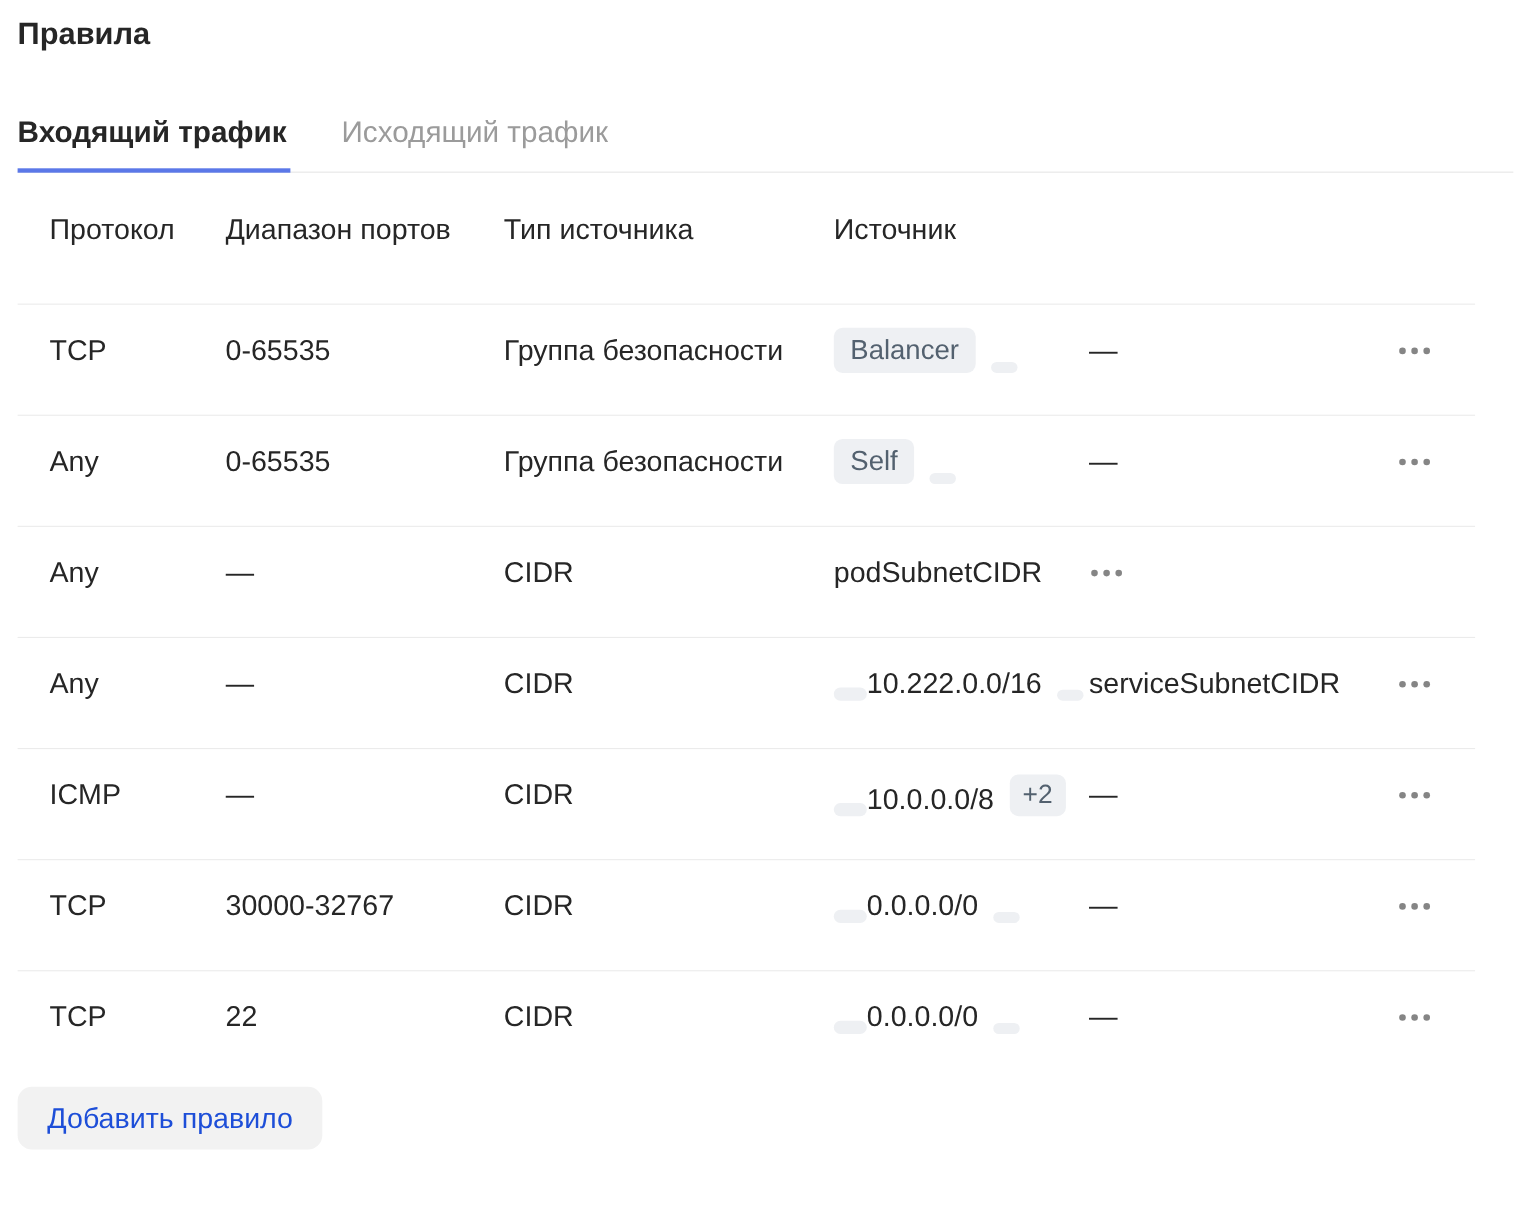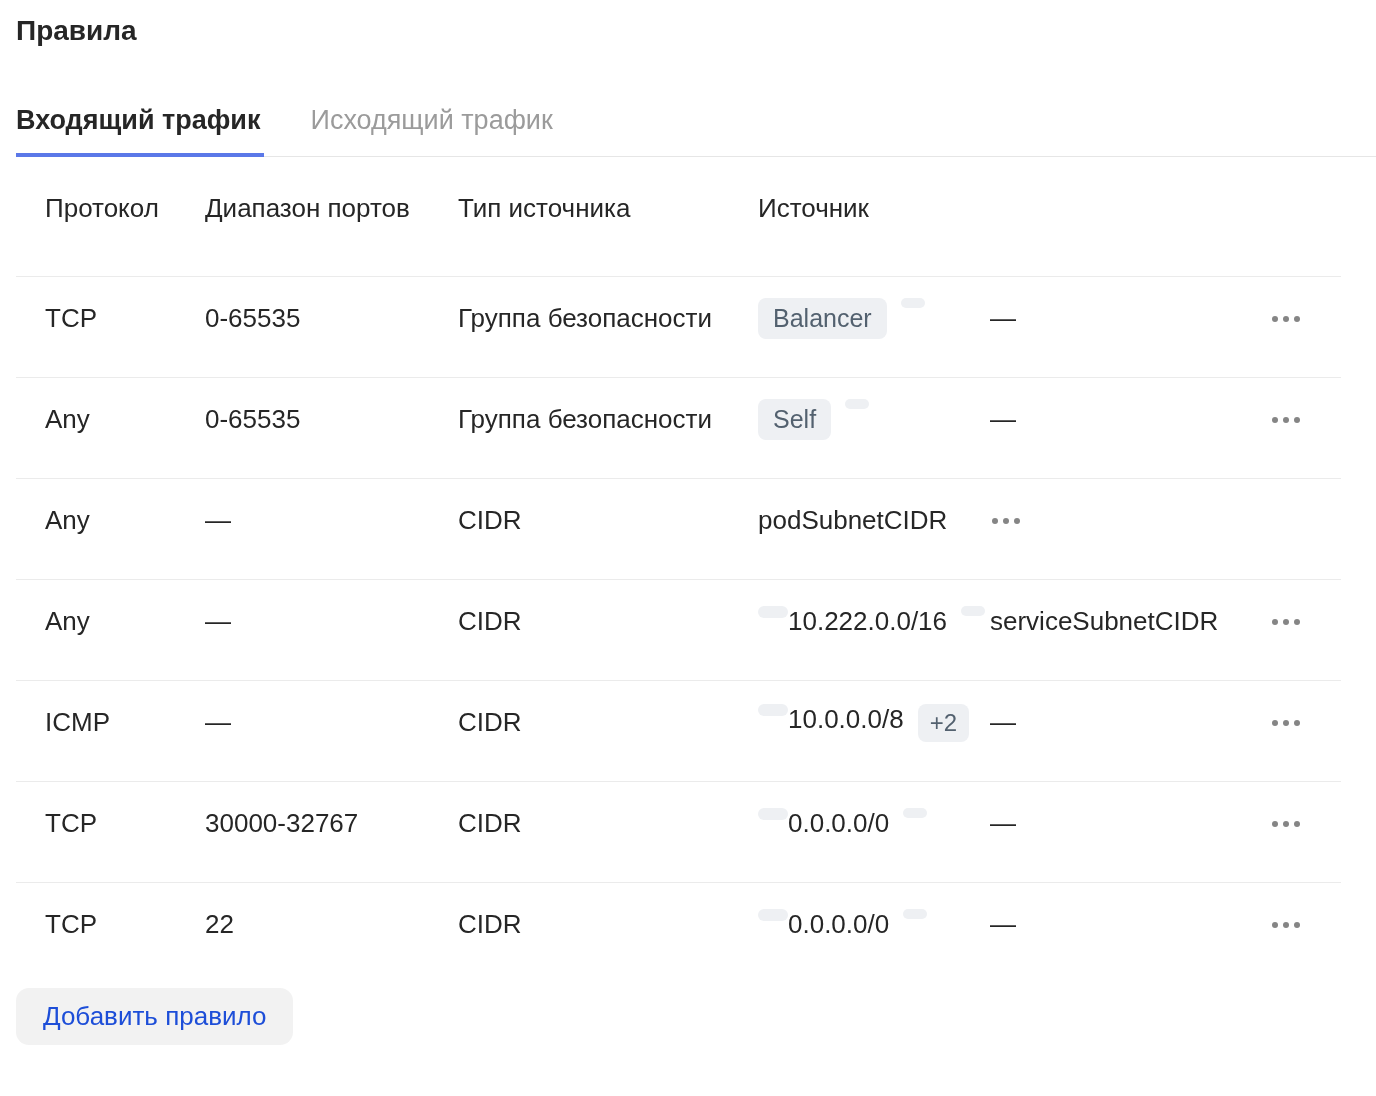--- a/index.html
+++ b/index.html
@@ -65,21 +65,21 @@
     font-weight: 400;
     font-size: 26px;
   }
   .trow {
     height: 84px;
     border-top: 1px solid #ebebeb;
     font-size: 26px;
     margin-top: 17px;
   }
   .cell { white-space: nowrap; overflow: hidden; }
-  .c-source { display: flex; align-items: flex-start; overflow: visible; }
+  .c-source { display: flex; align-items: flex-end; overflow: visible; }
   .chip {
     display: inline-flex;
     align-items: center;
     background: var(--chip-bg);
     color: var(--chip-text);
     border-radius: 8px;
     font-size: 25px;
     padding: 6px 15px;
   }
   .chip-extra {

